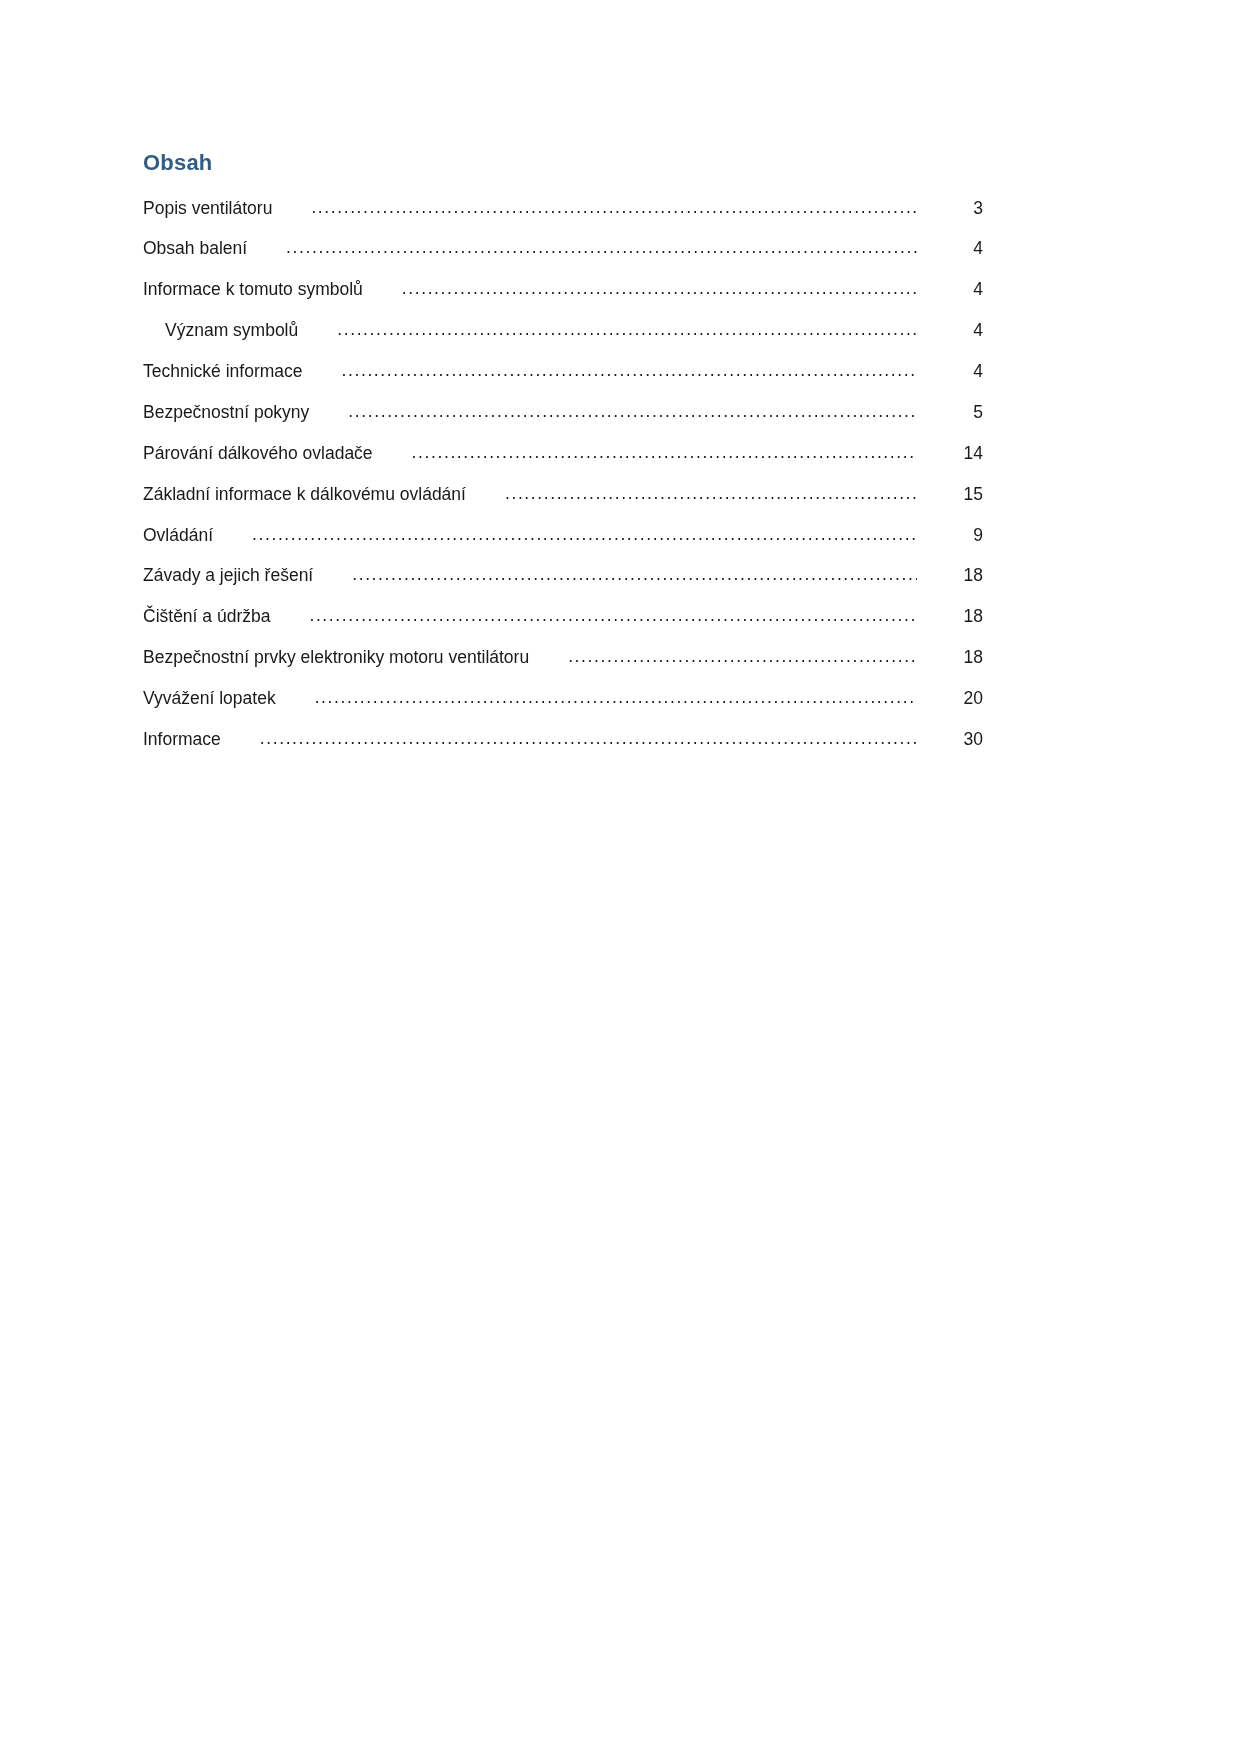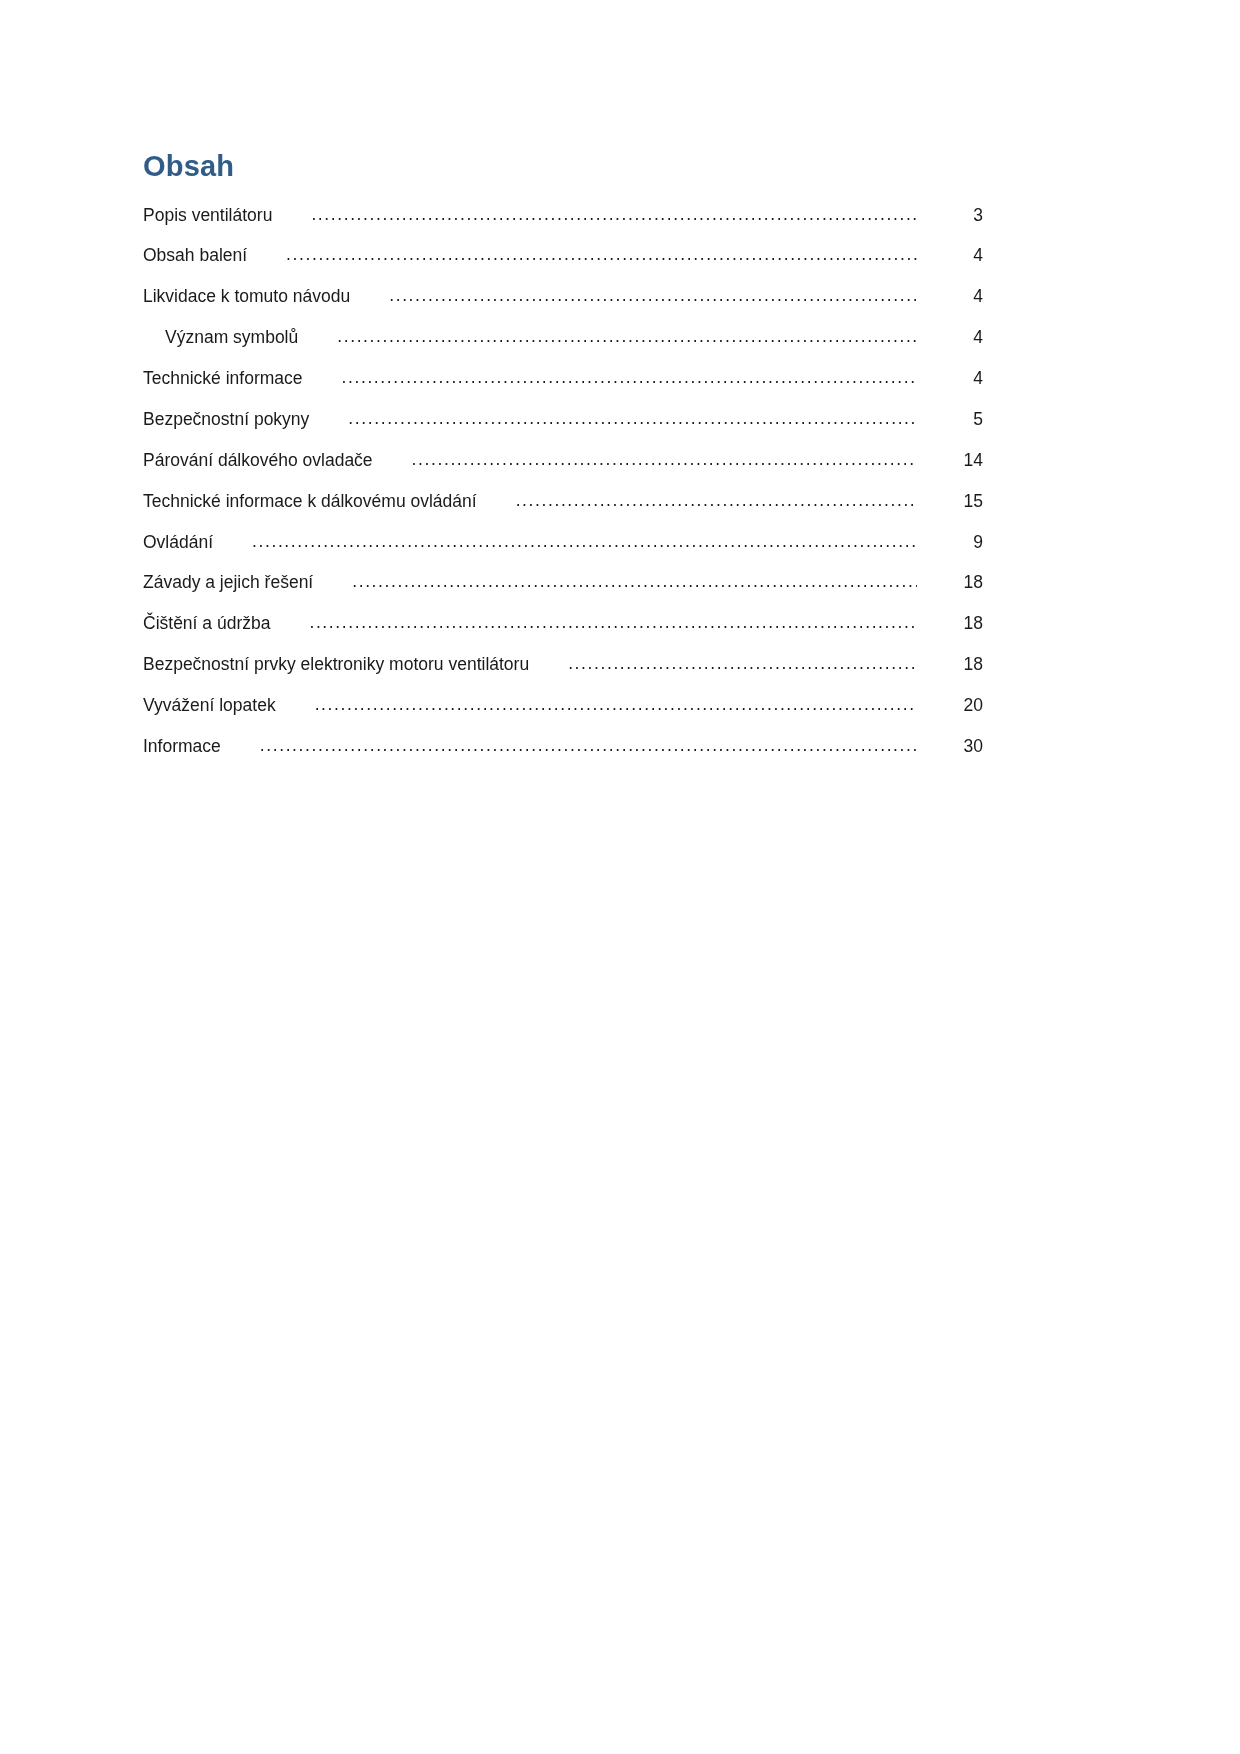--- a/index.html
+++ b/index.html
@@ -23,21 +23,21 @@
     height: 1754px;
     background: #ffffff;
   }
   .content {
     position: absolute;
     left: 143px;
     top: 150px;
     width: 840px;
   }
   .toc-heading {
-    font-size: 29px;
+    font-size: 22px;
     font-weight: bold;
     color: #2f5d87;
     letter-spacing: 0.2px;
     margin: 0 0 12px 0;
     font-family: "Liberation Sans", sans-serif;
   }
   .toc-list {
     margin: 0;
     padding: 0;
     list-style: none;
@@ -87,21 +87,21 @@
           <span class="toc-title">Popis ventilátoru</span>
           <span class="toc-dots">............................................................................................................................................................................................................................</span>
           <span class="toc-page">3</span>
         </li>
         <li class="toc-entry">
           <span class="toc-title">Obsah balení</span>
           <span class="toc-dots">............................................................................................................................................................................................................................</span>
           <span class="toc-page">4</span>
         </li>
         <li class="toc-entry">
-          <span class="toc-title">Likvidace k tomuto návodu</span>
+          <span class="toc-title">Informace k tomuto symbolů</span>
           <span class="toc-dots">............................................................................................................................................................................................................................</span>
           <span class="toc-page">4</span>
         </li>
         <li class="toc-entry level-2">
           <span class="toc-title">Význam symbolů</span>
           <span class="toc-dots">............................................................................................................................................................................................................................</span>
           <span class="toc-page">4</span>
         </li>
         <li class="toc-entry">
           <span class="toc-title">Technické informace</span>
@@ -112,21 +112,21 @@
           <span class="toc-title">Bezpečnostní pokyny</span>
           <span class="toc-dots">............................................................................................................................................................................................................................</span>
           <span class="toc-page">5</span>
         </li>
         <li class="toc-entry">
           <span class="toc-title">Párování dálkového ovladače</span>
           <span class="toc-dots">............................................................................................................................................................................................................................</span>
           <span class="toc-page">14</span>
         </li>
         <li class="toc-entry">
-          <span class="toc-title">Technické informace k dálkovému ovládání</span>
+          <span class="toc-title">Základní informace k dálkovému ovládání</span>
           <span class="toc-dots">............................................................................................................................................................................................................................</span>
           <span class="toc-page">15</span>
         </li>
         <li class="toc-entry">
           <span class="toc-title">Ovládání</span>
           <span class="toc-dots">............................................................................................................................................................................................................................</span>
           <span class="toc-page">9</span>
         </li>
         <li class="toc-entry">
           <span class="toc-title">Závady a jejich řešení</span>

